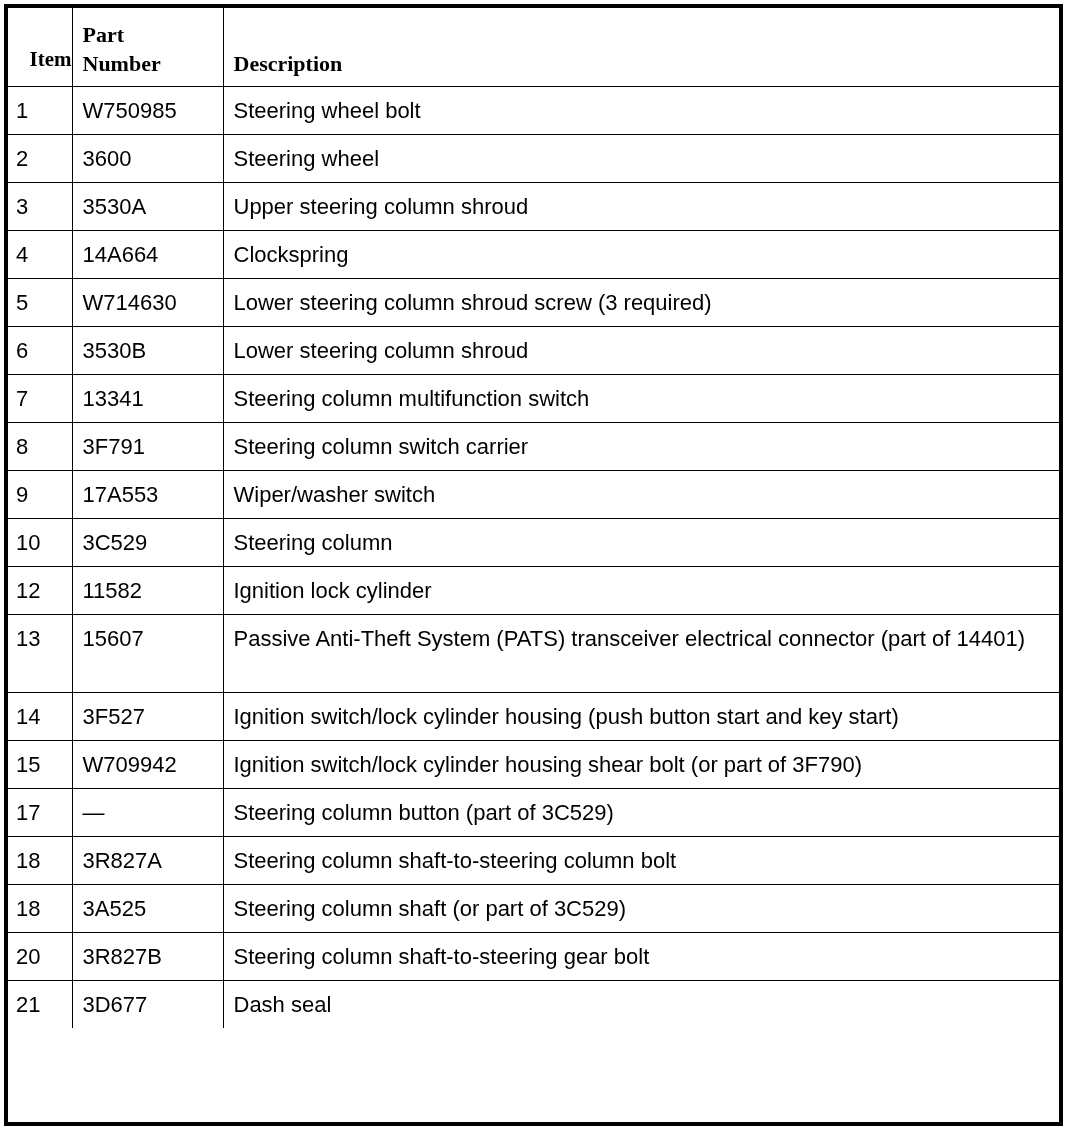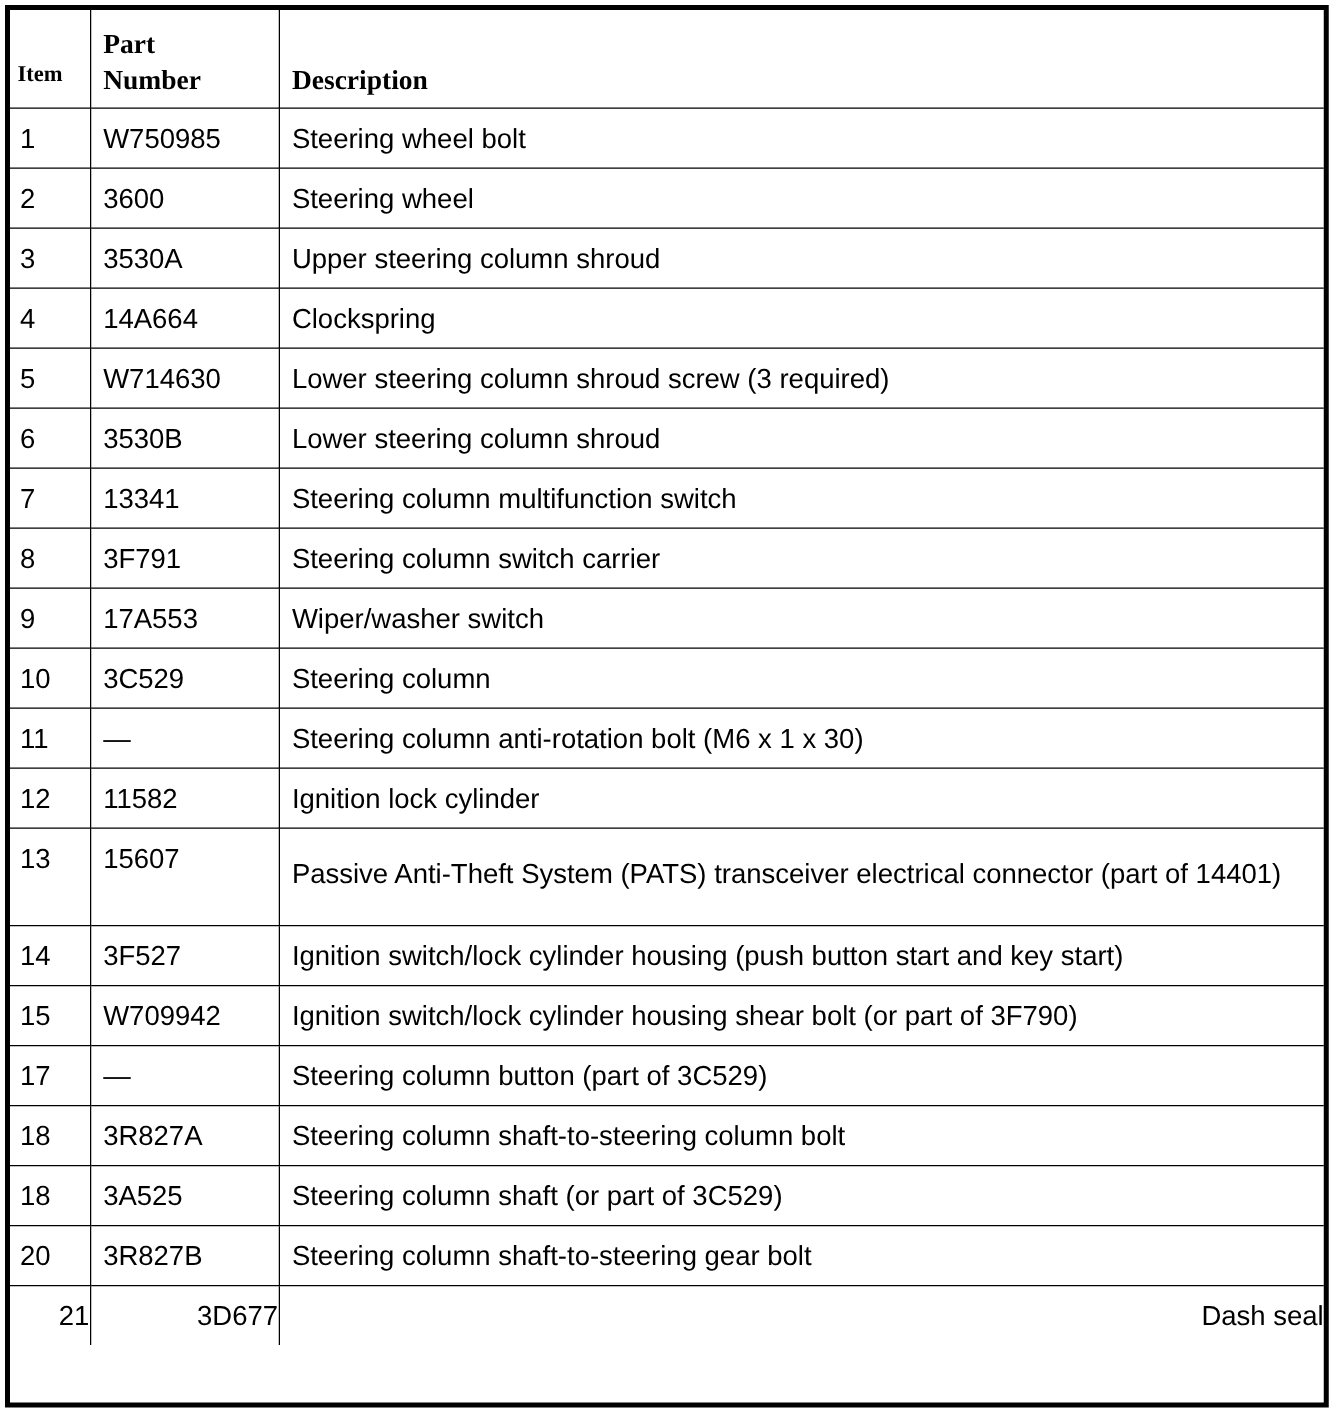--- a/index.html
+++ b/index.html
@@ -22,33 +22,33 @@
   col.c-desc { width: auto; }
   th, td {
     border: 1.5px solid #000;
     text-align: left;
     vertical-align: bottom;
     padding: 0 0 0 10px;
   }
   tr:first-child th { border-top: none; }
   th:first-child, td:first-child { border-left: none; padding-left: 8px; }
   th:last-child, td:last-child { border-right: none; }
-  tr:last-child td { border-bottom: none; text-align: right; }
+  tr:last-child td { border-bottom: none; }
   th {
     font-weight: bold; font-size: 22px; line-height: 29px;
     height: 78px; padding-bottom: 8px; box-sizing: border-box; font-family: Liberation Serif, serif;
   }
-  th.item-h { font-size: 18px; padding-left: 6px; padding-bottom: 12px; }
+  th.item-h { font-size: 21px; padding-left: 6px; padding-bottom: 12px; text-align: right; }
   td {
     font-size: 22px; line-height: 30px;
     height: 48px; box-sizing: border-box;
     vertical-align: middle;
     padding-top: 2px;
   }
-  td.multi { vertical-align: top; padding-top: 21px; padding-bottom: 6px; height: 78px; }
+  td.multi { vertical-align: top; padding-top: 9px; padding-bottom: 6px; height: 78px; }
   td.multi-side { vertical-align: top; padding-top: 9px; margin-top: 12px; }
 </style>
 </head>
 <body>
 
 <div class="table-wrap">
   <table>
     <colgroup>
       <col class="c-item">
         <col class="c-part">
@@ -109,25 +109,20 @@
           <td>9</td>
           <td>17A553</td>
           <td>Wiper/washer switch</td>
         </tr>
       <tr>
           <td>10</td>
           <td>3C529</td>
           <td>Steering column</td>
         </tr>
       <tr>
-          <td>11</td>
-          <td>—</td>
-          <td>Steering column anti-rotation bolt (M6 x 1 x 30)</td>
-        </tr>
-      <tr>
           <td>12</td>
           <td>11582</td>
           <td>Ignition lock cylinder</td>
         </tr>
       <tr>
           <td class="multi-side">13</td>
           <td class="multi-side">15607</td>
           <td class="multi">Passive Anti-Theft System (PATS) transceiver electrical connector (part of 14401)</td>
         </tr>
       <tr>

